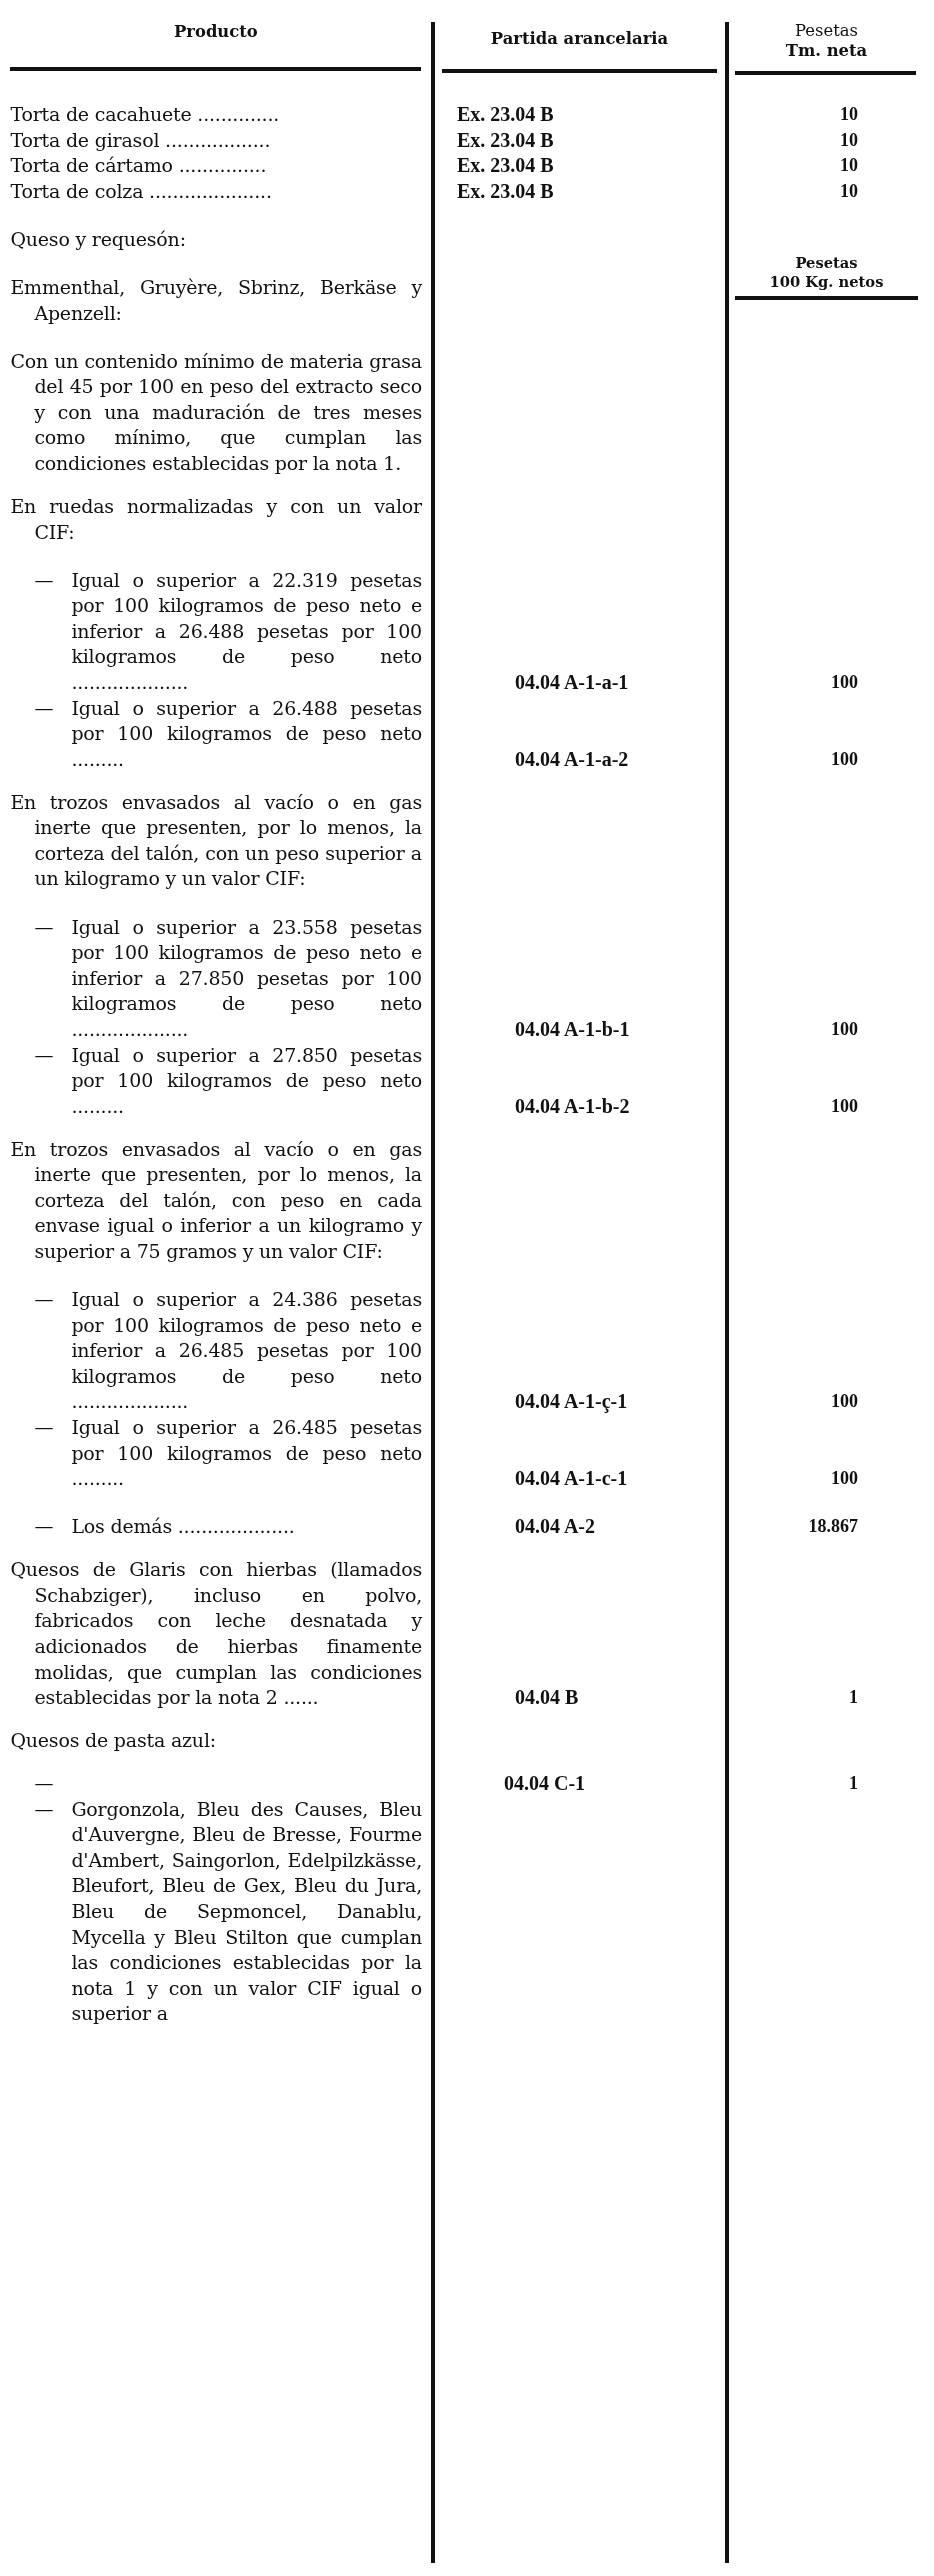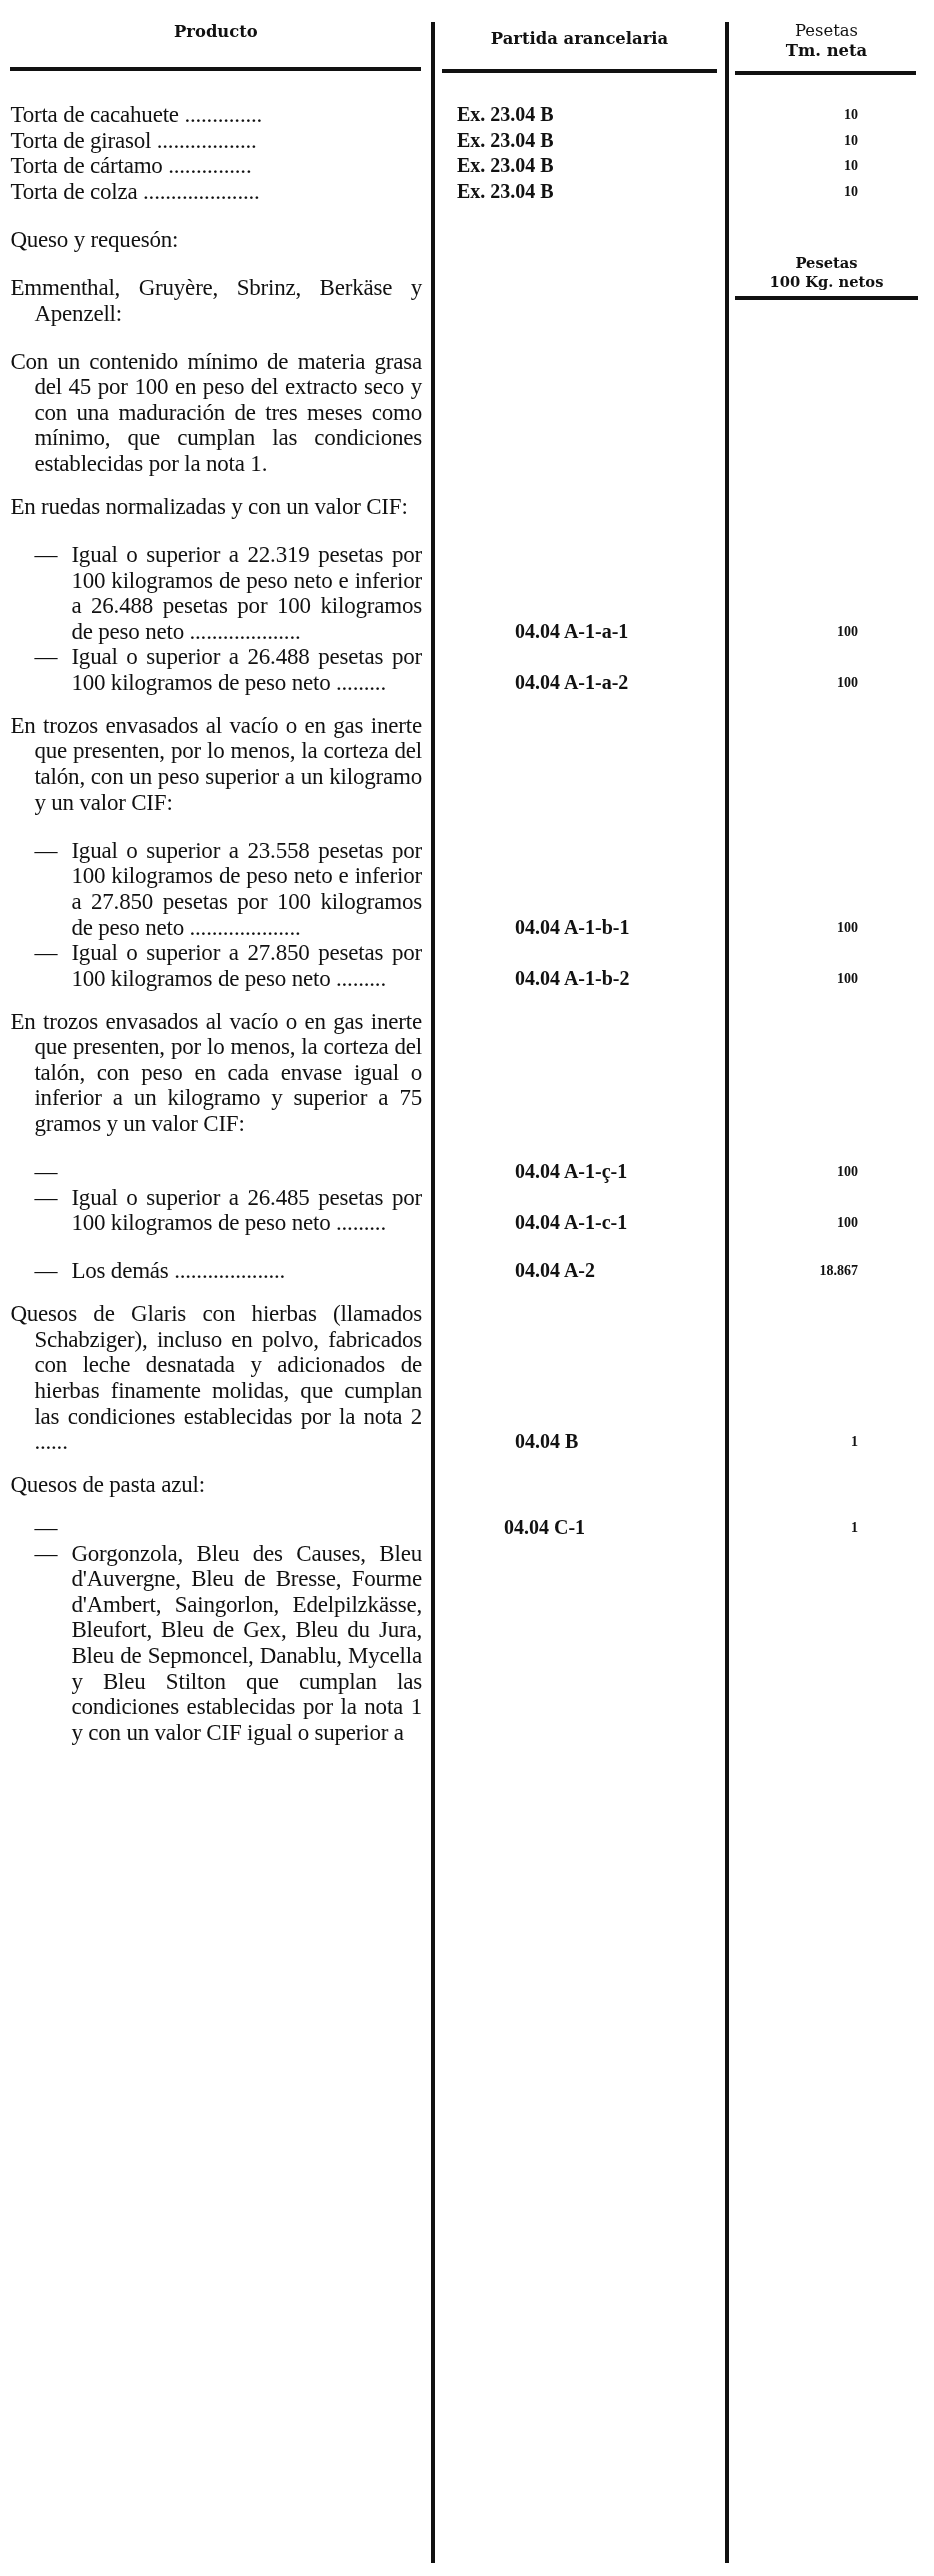--- a/index.html
+++ b/index.html
@@ -8,28 +8,28 @@
     font-family: "DejaVu Serif", "Liberation Serif", serif;
     color: #111111;
   }
   .vline { position: absolute; top: 21.6px; width: 4.3px; background: #111; }
   .vline.v1 { left: 431px; height: 2541px; }
   .vline.v2 { left: 725px; height: 2541px; }
   .hrule { position: absolute; height: 3.5px; background: #111; }
   .hdr { position: absolute; font-weight: bold; font-size: 16.4px; text-align: center; line-height: 20px; }
   .page { position: absolute; left: 0; top: 102px; width: 934px; }
   .row { display: grid; grid-template-columns: 422px 303px 209px; }
-  .desc { font-size: 23px; line-height: 25.6px; text-align: justify; text-align-last: justify; padding-left: 10.4px; box-sizing: border-box; letter-spacing: -0.2px; font-family: Liberation Serif, serif; }
+  .desc { font-size: 19px; line-height: 25.6px; text-align: justify; text-align-last: justify; padding-left: 10.4px; box-sizing: border-box; letter-spacing: -0.2px; }
   .desc.nolast { text-align-last: left; }
   .desc .hang { display: block; padding-left: 24px; text-indent: -24px; }
   .bullet { display: block; position: relative; padding-left: 61px; }
   .bullet .dash { position: absolute; left: 24px; top: 0; }
   .code { align-self: end; font-size: 20px; line-height: 25.6px; padding-left: 93px; font-weight: bold; font-family: "Liberation Serif", serif; white-space: nowrap; }
   .code.ex { padding-left: 35px; font-weight: bold; }
-  .val { align-self: end; font-size: 14px; line-height: 25.6px; font-weight: bold; text-align: right; padding-right: 76px; font-family: "Liberation Serif", serif; }
+  .val { align-self: end; font-size: 18px; line-height: 25.6px; font-weight: bold; text-align: right; padding-right: 76px; font-family: "Liberation Serif", serif; }
   .gap-s { height: 17.3px; }
   .gap-m { height: 22.5px; }
   .unit2 { position: absolute; left: 735px; width: 183px; top: 253px; }
   .unit2 .t { font-weight: bold; font-size: 14.7px; text-align: center; line-height: 19px; }
   .unit2 .r { height: 4.3px; background: #111; margin-top: 5.2px; }
 </style>
 </head>
 <body>
 
 <div class="vline v1"></div>
@@ -142,21 +142,21 @@
   <div class="gap-s"></div>
 
   <div class="row">
     <div class="desc nolast">
         <span class="hang">En trozos envasados al vacío o en gas inerte que presenten, por lo menos, la corteza del talón, con peso en cada envase igual o inferior a un kilogramo y superior a 75 gramos y un valor CIF:</span>
       </div>
   </div>
   <div class="gap-m"></div>
   <div class="row">
     <div class="desc nolast">
-        <span class="bullet"><span class="dash">—</span></span>
+        <span class="bullet"><span class="dash">—</span><span>Igual o superior a 24.386 pesetas por 100 kilogramos de peso neto e inferior a 26.485 pesetas por 100 kilogramos de peso neto ....................</span></span>
       </div>
     <div class="code">04.04 A-1-ç-1</div>
     <div class="val">100</div>
   </div>
   <div class="row">
     <div class="desc nolast">
         <span class="bullet"><span class="dash">—</span><span>Igual o superior a 26.485 pesetas por 100 kilogramos de peso neto .........</span></span>
       </div>
     <div class="code">04.04 A-1-c-1</div>
     <div class="val">100</div>

